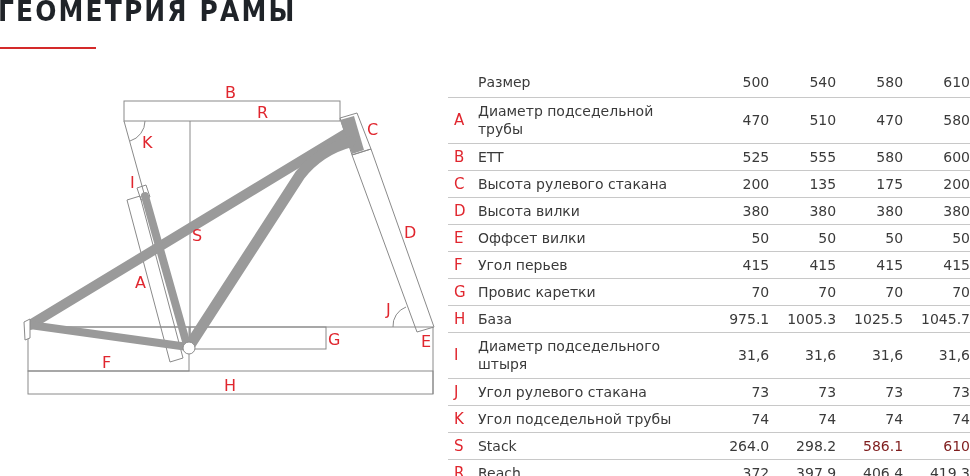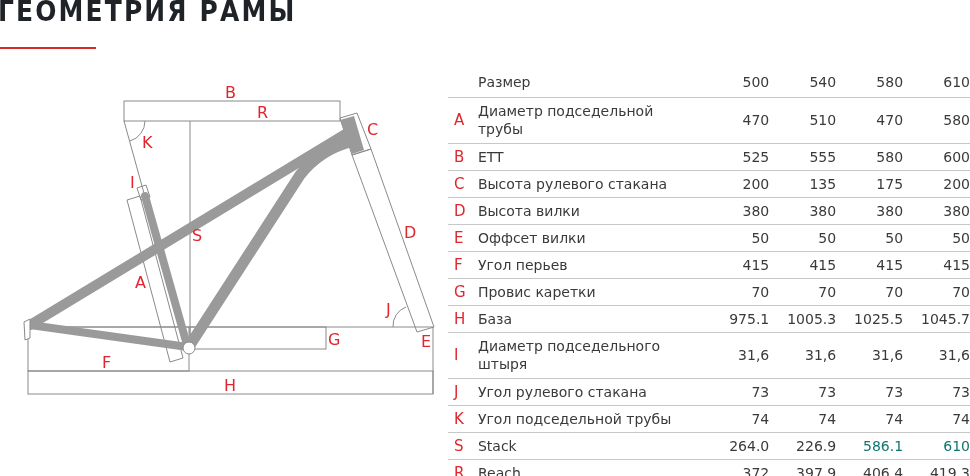--- a/index.html
+++ b/index.html
@@ -27,21 +27,21 @@
       border-collapse: collapse; font-size: 14px; color: #3a3a3a;
     }
     .geo-table td { border-bottom: 1px solid #c8c8c8; vertical-align: middle; }
     .geo-table tr:last-child td { border-bottom: none; }
     .geo-table .letter { width: 30px; padding-left: 6px; color: #e0262e; font-size: 15px; }
     .geo-table .param { width: 225px; padding: 3px 0; line-height: 18px; }
     .geo-table .val { width: 67px; text-align: right; }
     .geo-table tr.single td { height: 27px; }
     .geo-table tr.double td { height: 46px; }
     .geo-table tr.head td { height: 29px; }
-    .watermark { color: #0f766e; filter: blur(0.6px); }
+    .watermark { color: #7f1d1d; filter: blur(0.6px); }
   </style>
 </head>
 <body>
 
 <div class="title">ГЕОМЕТРИЯ РАМЫ</div>
 <div class="title-underline"></div>
 
 <div class="diagram">
   <svg viewBox="0 60 445 416" xmlns="http://www.w3.org/2000/svg">
     <g fill="none" stroke="#8a8a8a" stroke-width="1">
@@ -202,21 +202,21 @@
     <td class="param">Угол подседельной трубы</td>
     <td class="val">74</td>
     <td class="val">74</td>
     <td class="val">74</td>
     <td class="val">74</td>
   </tr>
   <tr class="single">
     <td class="letter">S</td>
     <td class="param">Stack</td>
     <td class="val">264.0</td>
-    <td class="val">226.9</td>
+    <td class="val">298.2</td>
     <td class="val watermark">586.1</td>
     <td class="val watermark">610</td>
   </tr>
   <tr class="single">
     <td class="letter">R</td>
     <td class="param">Reach</td>
     <td class="val">372</td>
     <td class="val">397.9</td>
     <td class="val">406.4</td>
     <td class="val">419.3</td>

